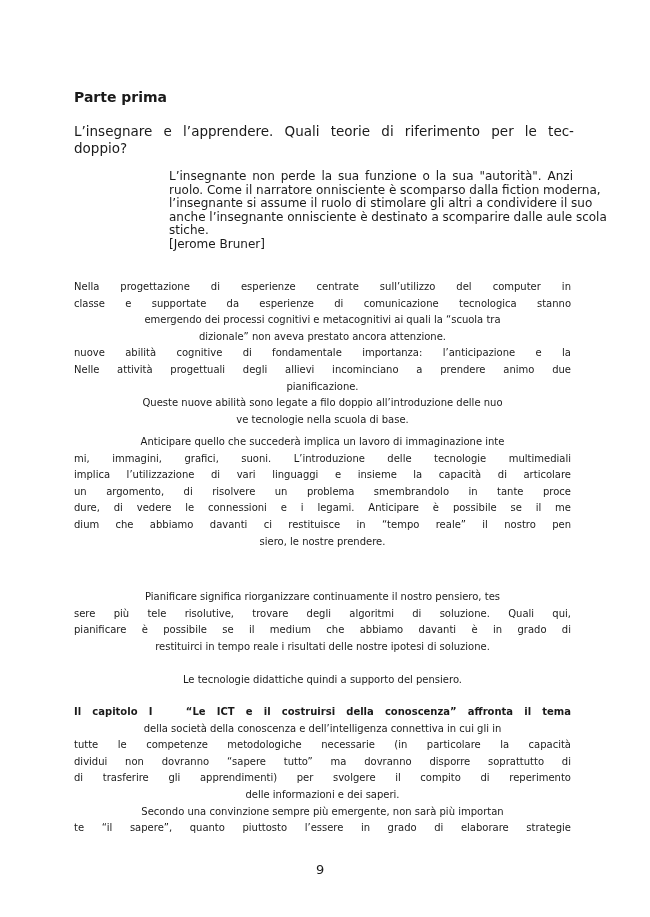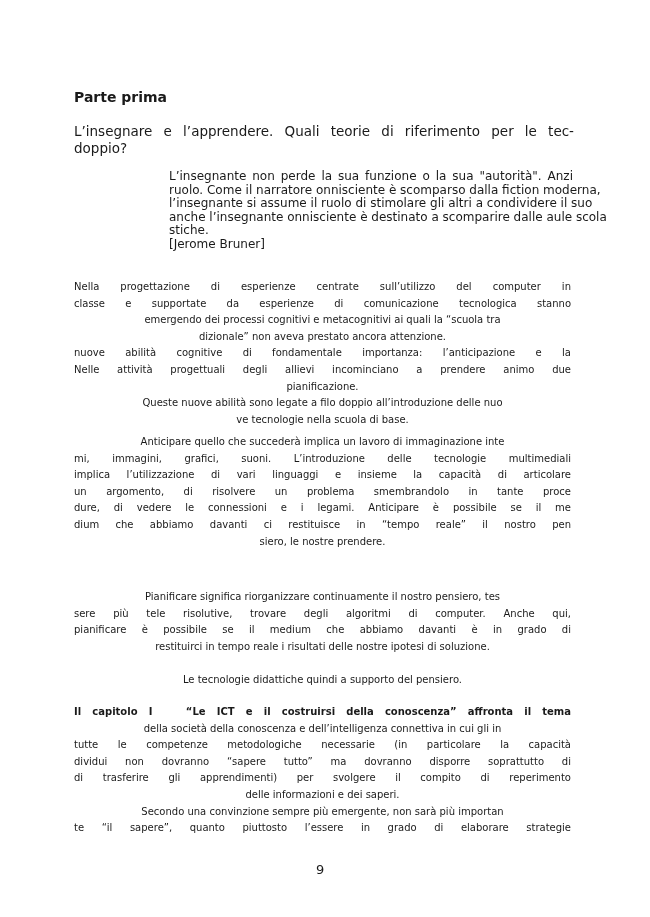--- a/index.html
+++ b/index.html
@@ -56,21 +56,21 @@
     <span class="j">mi, immagini, grafici, suoni. L’introduzione delle tecnologie multimediali</span>
     <span class="j">implica l’utilizzazione di vari linguaggi e insieme la capacità di articolare</span>
     <span class="j">un argomento, di risolvere un problema smembrandolo in tante proce</span>
     <span class="j">dure, di vedere le connessioni e i legami. Anticipare è possibile se il me</span>
     <span class="j">dium che abbiamo davanti ci restituisce in “tempo reale” il nostro pen</span>
     <span class="l">siero, le nostre prendere.</span>
   </div>
 
   <div class="body-text" style="top:589px;">
     <span class="l">Pianificare significa riorganizzare continuamente il nostro pensiero, tes</span>
-    <span class="j">sere più tele risolutive, trovare degli algoritmi di computer. Anche qui,</span>
+    <span class="j">sere più tele risolutive, trovare degli algoritmi di soluzione. Quali qui,</span>
     <span class="j">pianificare è possibile se il medium che abbiamo davanti è in grado di</span>
     <span class="l">restituirci in tempo reale i risultati delle nostre ipotesi di soluzione.</span>
   </div>
 
   <div class="body-text" style="top:672px;">
     <span class="l">Le tecnologie didattiche quindi a supporto del pensiero.</span>
   </div>
 
   <div class="body-text" style="top:704px;">
     <span class="j" style="white-space:pre;font-weight:bold;">Il capitolo I   “Le ICT e il costruirsi della conoscenza” affronta il tema</span>

